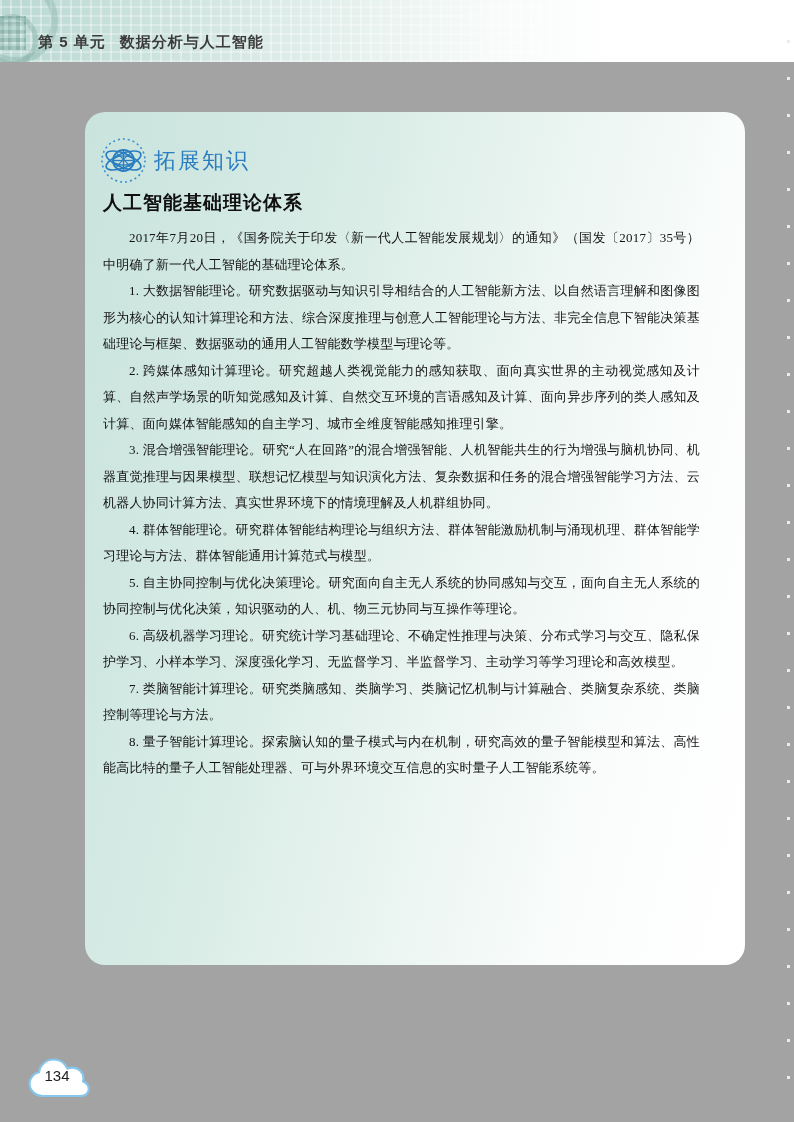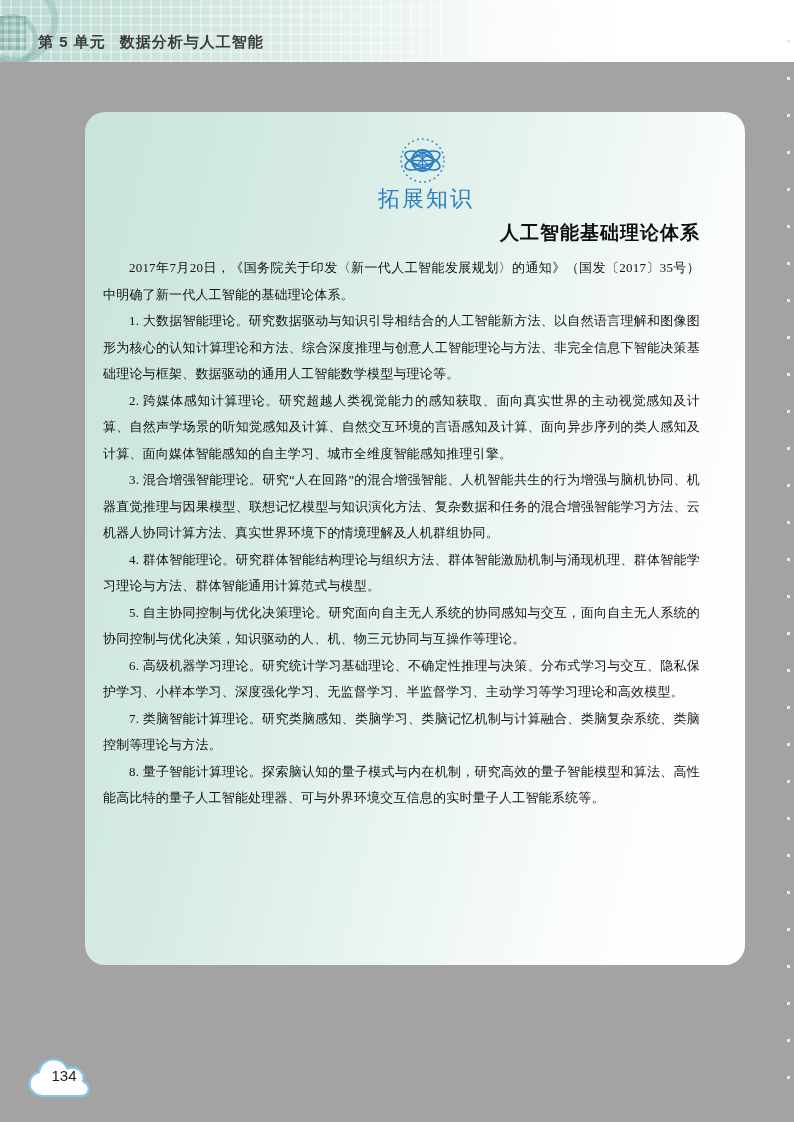--- a/index.html
+++ b/index.html
@@ -77,35 +77,34 @@
     position: absolute;
     left: 85px; top: 112px;
     width: 660px; height: 853px;
     border-radius: 20px;
     background: linear-gradient(103deg, #c9e3dd 0%, #d7ebe5 30%, #e9f4f0 55%, #fbfdfc 80%, #ffffff 100%);
   }
   .badge-row {
     display: flex;
     align-items: center;
     padding: 25px 0 0 15px;
-    flex-direction: column;
   }
   .badge-icon { width: 47px; height: 47px; flex: 0 0 auto; }
   .badge-label {
     margin-left: 7px;
     font-family: "Liberation Sans", "DejaVu Sans", sans-serif;
     font-size: 22px;
     font-weight: 500;
     color: #2a7ec0;
     letter-spacing: 2px;
   }
   .box-title {
     margin-top: 6px;
     padding: 0 45px 0 18px;
-    text-align: right;
+    text-align: left;
     font-size: 19px;
     font-weight: 700;
     color: #101010;
     letter-spacing: 1px;
   }
   .box-body {
     margin-top: 9px;
     padding: 0 45px 0 18px;
   }
   .box-body p {
@@ -119,21 +118,21 @@
 
   
   .page-cloud {
     position: absolute;
     left: 24px; top: 1050px;
     width: 72px; height: 54px;
   }
   .page-cloud svg { display: block; }
   .page-number-text {
     position: absolute;
-    left: 7px; top: 17px;
+    left: 0; top: 17px;
     width: 66px;
     text-align: center;
     font-family: "Liberation Sans", "DejaVu Sans", sans-serif;
     font-size: 15px;
     color: #1c1c1c;
   }
 </style>
 </head>
 <body>
 

